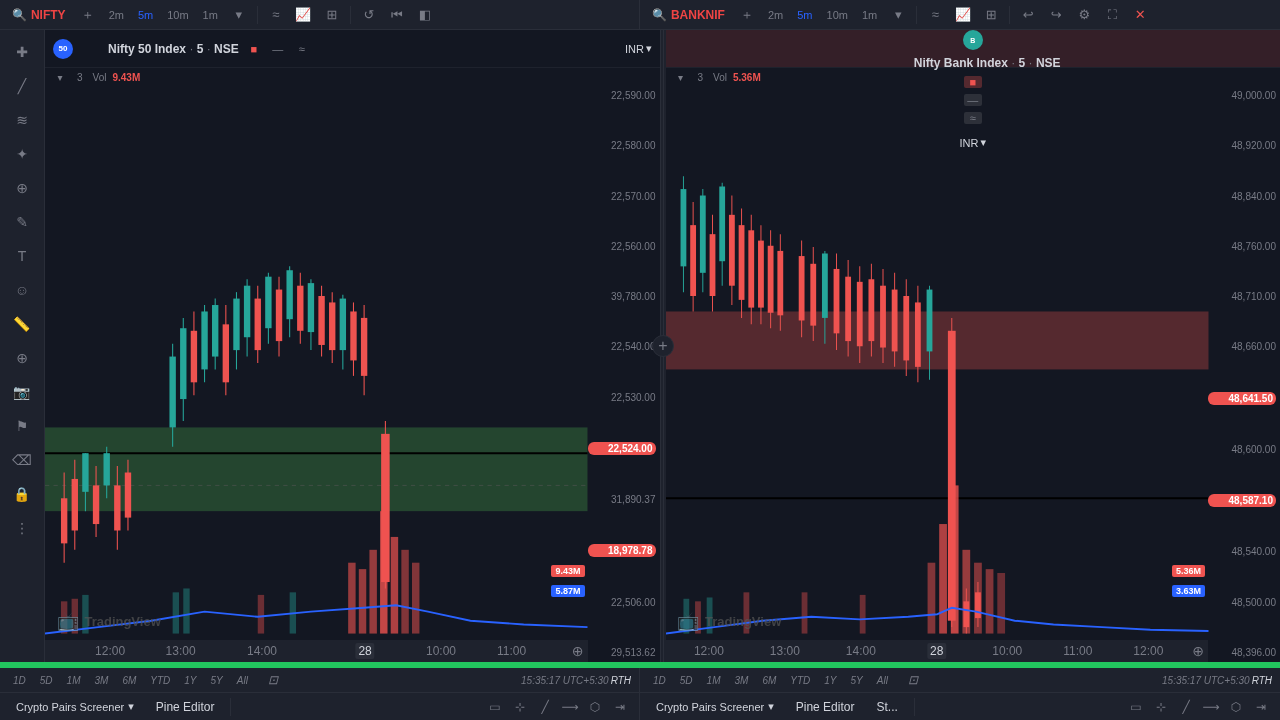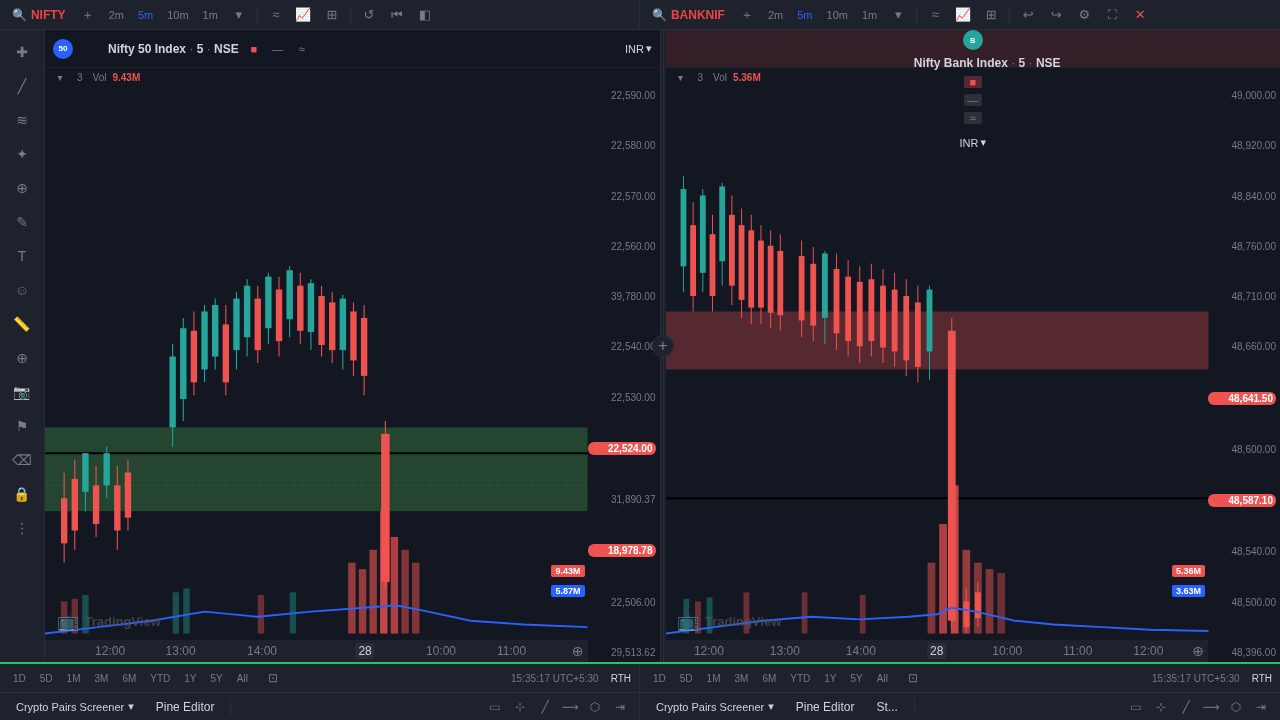--- a/index.html
+++ b/index.html
@@ -270,22 +270,23 @@
       font-size: 18px;
       font-weight: 900;
     }
 
     
     .bottom-toolbar {
       height: 30px;
       background: #1e222d;
       display: flex;
       align-items: center;
-      border-top: 2px solid #22c55e;
+      border-top: 6px solid #22c55e;
       flex-shrink: 0;
+      font-style: italic;
     }
     .bottom-toolbar-half {
       width: 50%;
       display: flex;
       align-items: center;
       padding: 0 8px;
       gap: 4px;
       height: 100%;
       border-right: 1px solid #2a2e39;
     }
@@ -296,21 +297,21 @@
       font-size: 10px;
       cursor: pointer;
       color: #787b86;
     }
     .bottom-time {
       margin-left: auto;
       font-size: 10px;
       color: #787b86;
       display: flex;
       align-items: center;
-      gap: 12px;
+      gap: 2px;
     }
 
     
     .status-bar {
       height: 28px;
       background: #1e222d;
       display: flex;
       align-items: center;
       border-top: 1px solid #2a2e39;
       flex-shrink: 0;

